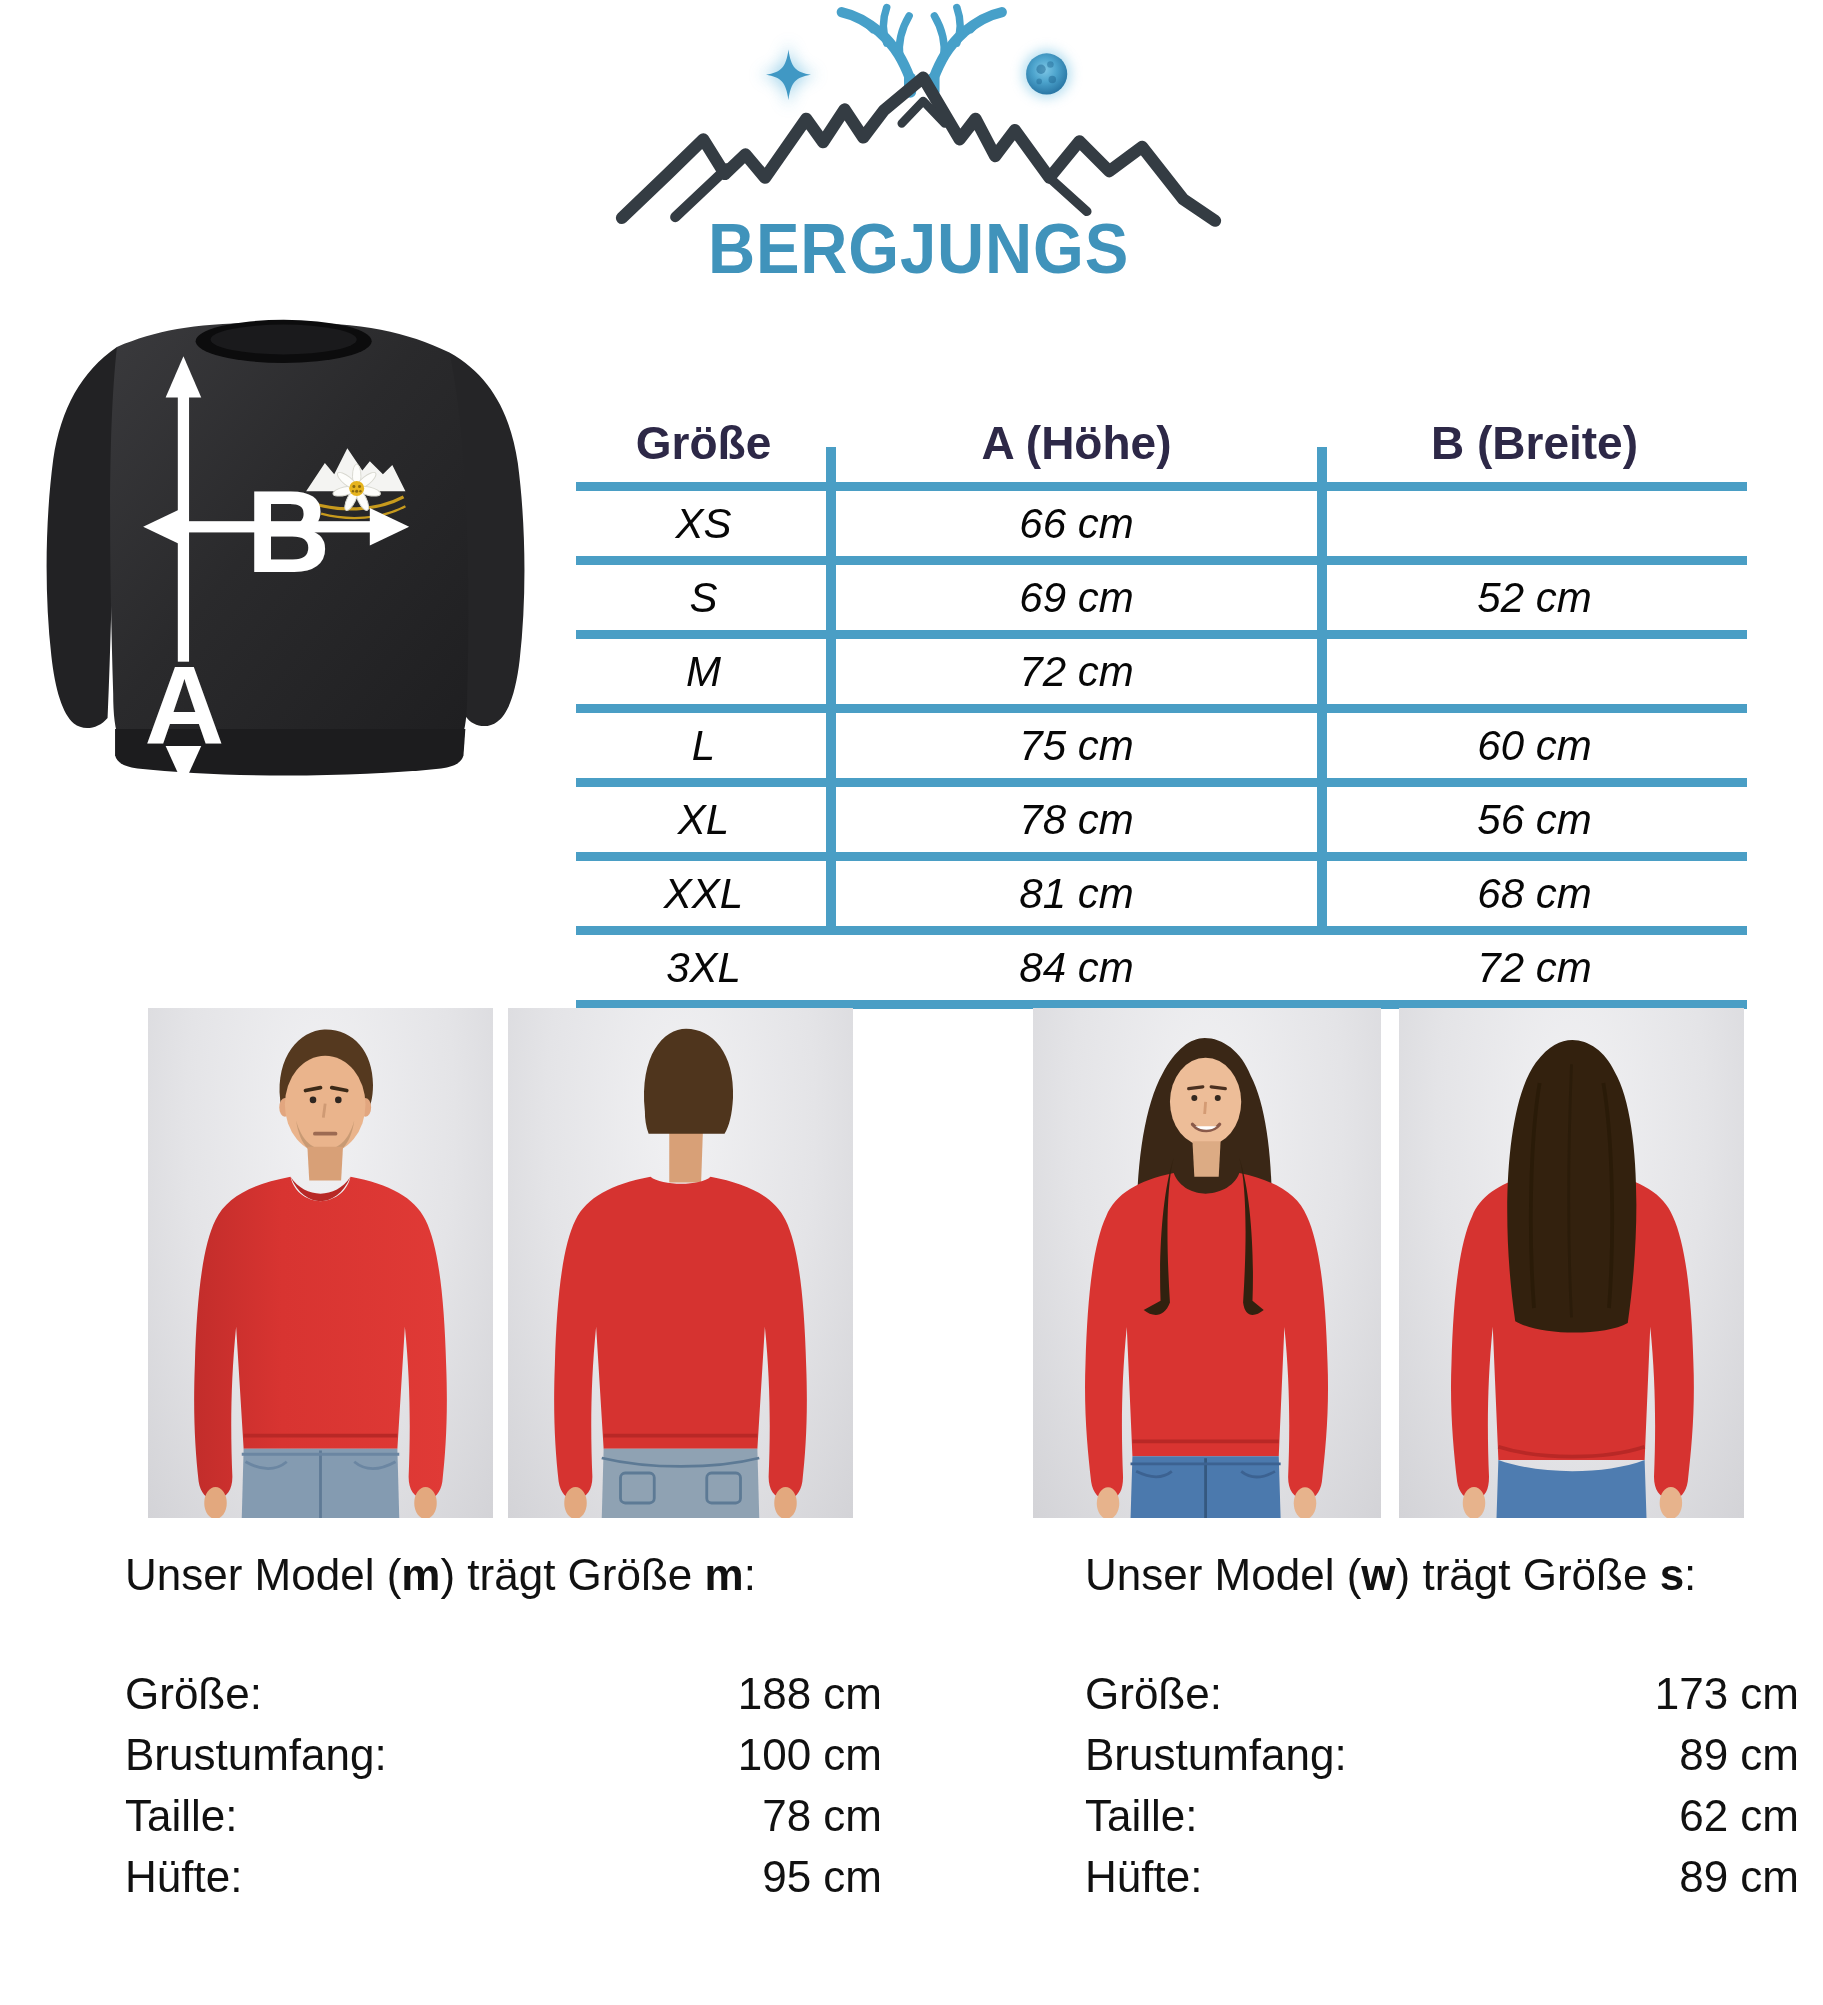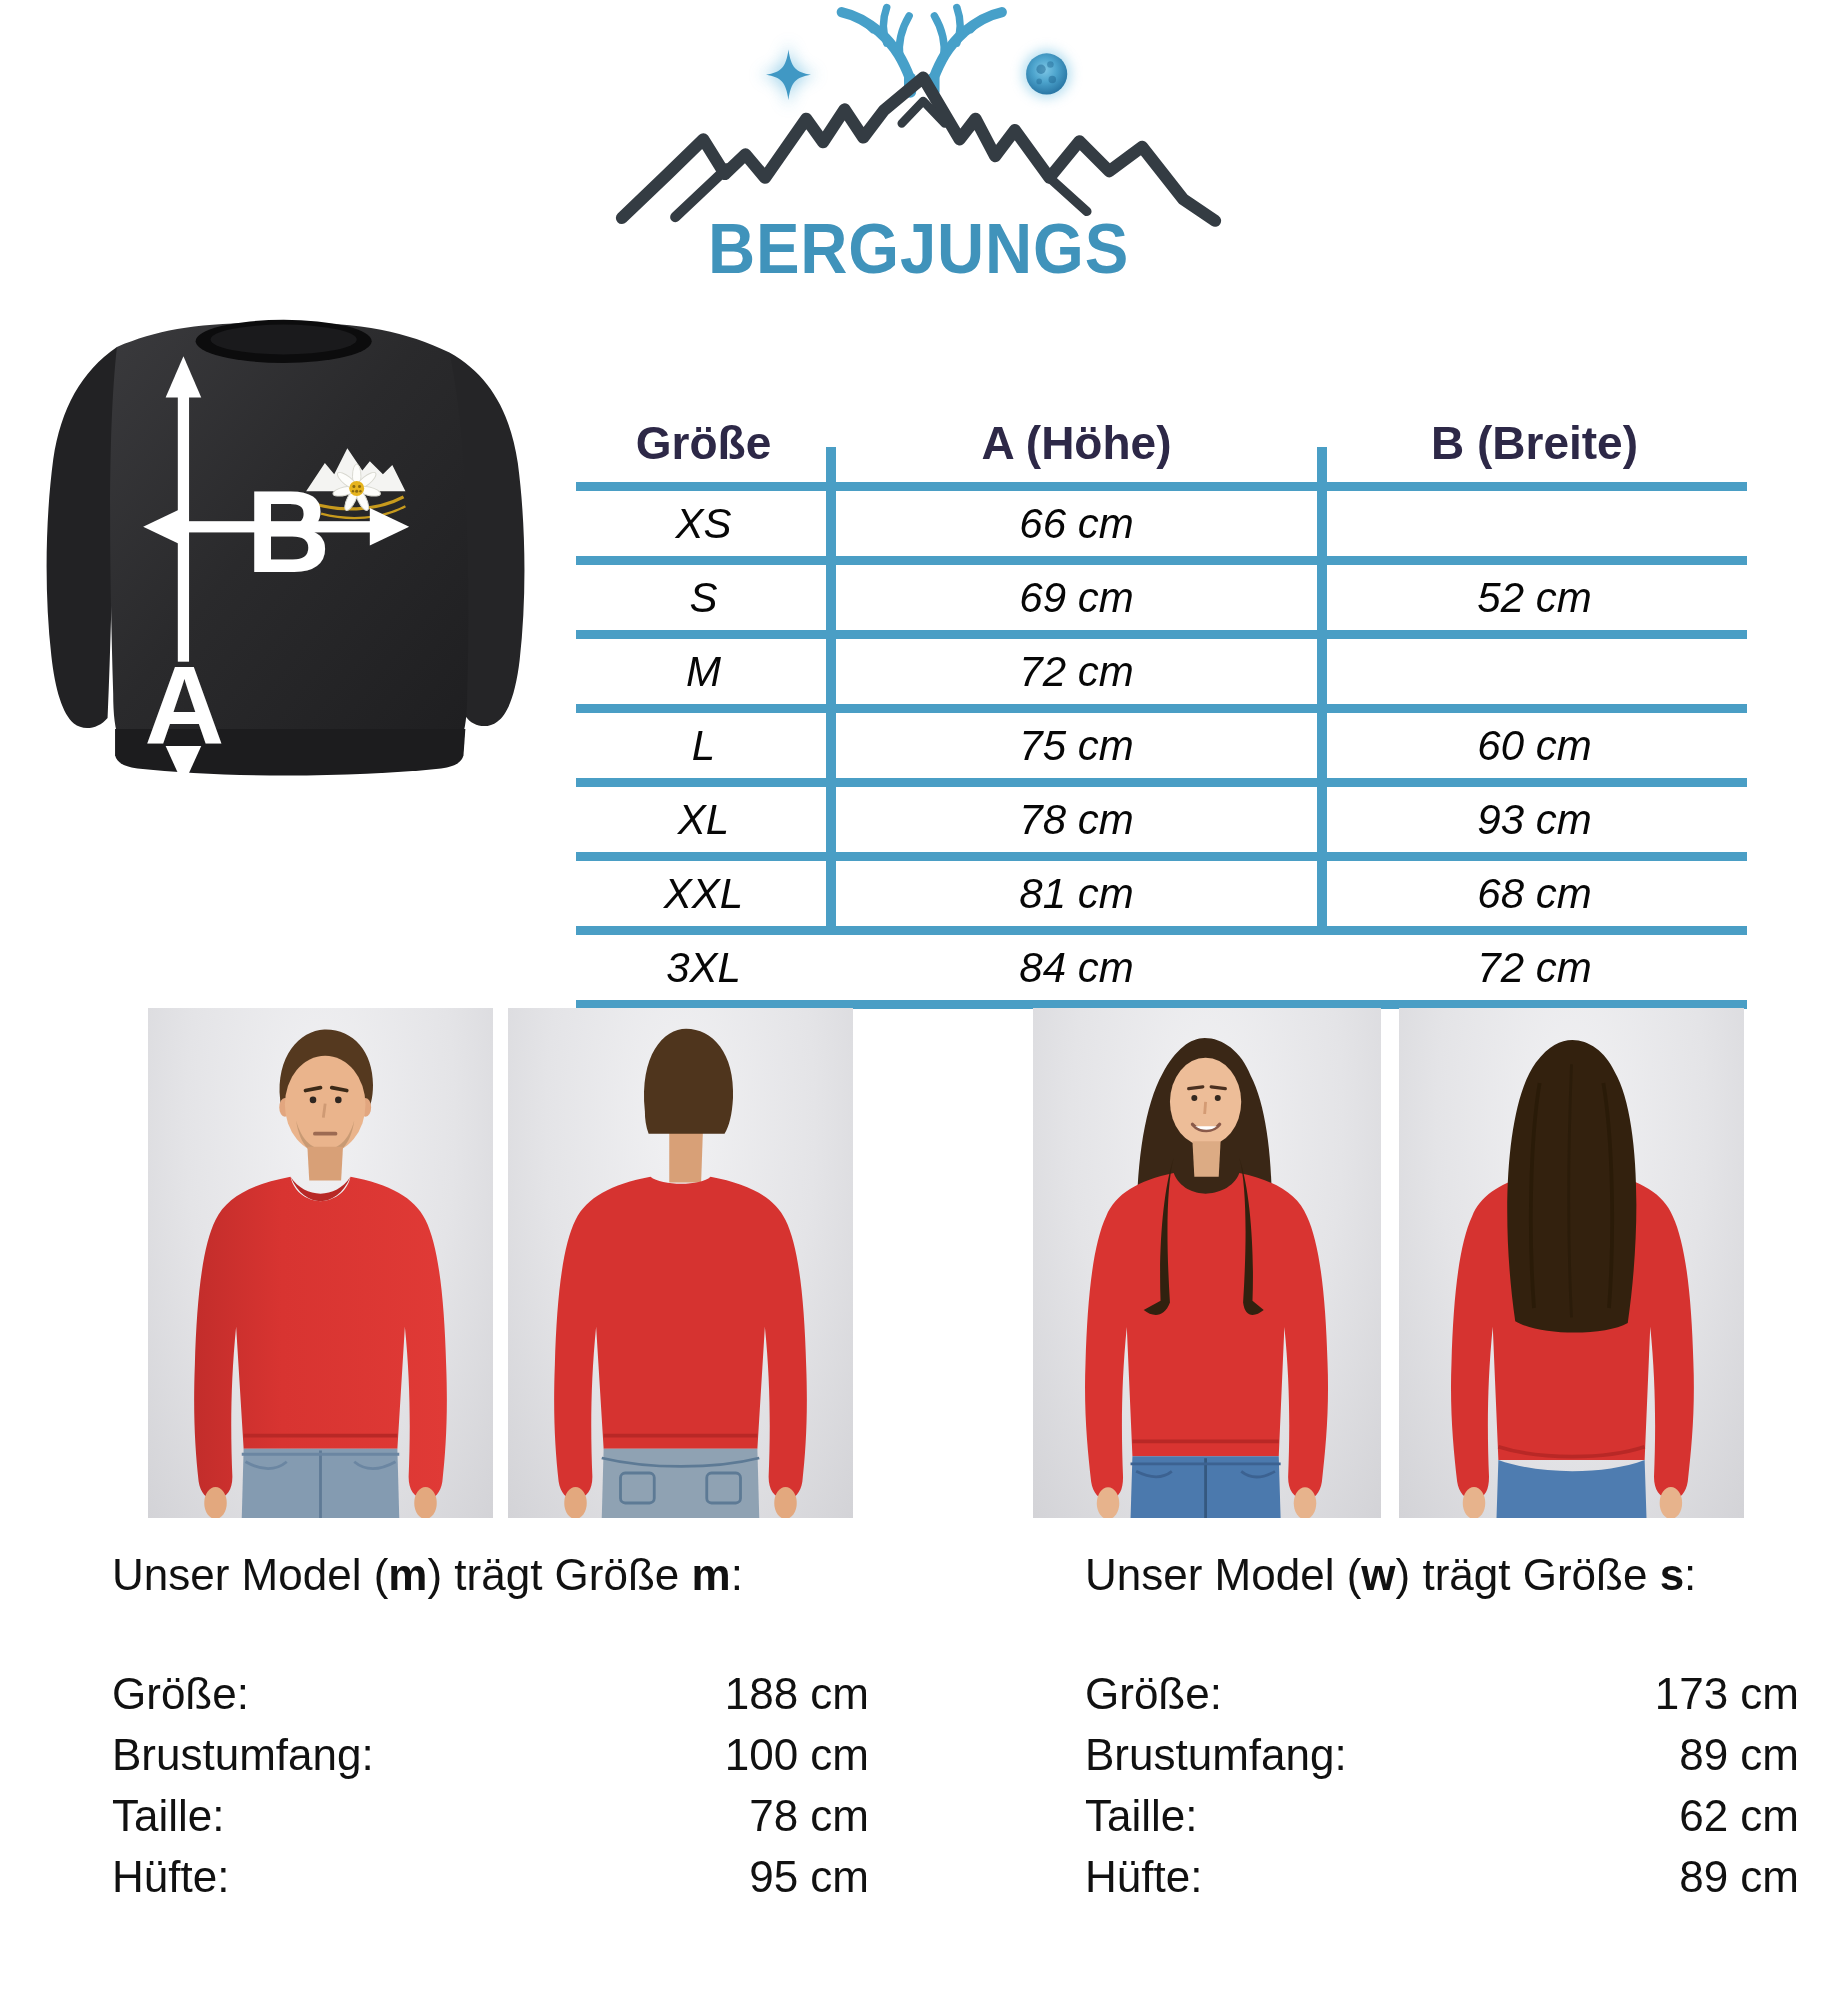--- a/index.html
+++ b/index.html
@@ -22,21 +22,21 @@
   .tcell{display:flex;align-items:center;justify-content:center;font-size:42px;color:#070707;font-style:italic;}
   .vsep{position:absolute;width:10.3px;background:var(--table-line,#4a9ec5);top:37px;height:487px;}
   .vsep.s1{left:250px;} .vsep.s2{left:741px;}
   
   .photo{position:absolute;top:1008px;height:510px;width:345px;
          background:radial-gradient(ellipse at 50% 22%, #f1f1f3 0%, #e4e4e7 55%, #d3d3d7 100%);}
   .photo svg{position:absolute;inset:0;}
   .p1{left:148px;} .p2{left:508px;} .p3{left:1033px;width:348px;} .p4{left:1399px;}
   
   .model-block{position:absolute;top:1535px;}
-  .mb-left{left:112px;width:757px;}
+  .mb-left{left:125px;width:757px;}
   .mb-right{left:1085px;width:714px;}
   .model-title{font-size:44px;padding-top:15px;white-space:nowrap;}
   .model-title b{font-weight:bold;}
   .mlist{margin-top:67px;display:flex;flex-direction:column;gap:8px;}
   .mrow{display:flex;justify-content:space-between;line-height:53px;font-size:44px;}
   .mrow .mlabel{text-align:left;} .mrow .mvalue{text-align:right;}
 </style>
 </head>
 <body>
 
@@ -167,21 +167,21 @@
           <div class="tcell">72 cm</div>
         </div>
         <div class="trow">
           <div class="tcell">L</div>
           <div class="tcell">75 cm</div>
           <div class="tcell">60 cm</div>
         </div>
         <div class="trow">
           <div class="tcell">XL</div>
           <div class="tcell">78 cm</div>
-          <div class="tcell">93 cm</div>
+          <div class="tcell">56 cm</div>
         </div>
         <div class="trow">
           <div class="tcell">XXL</div>
           <div class="tcell">81 cm</div>
           <div class="tcell">68 cm</div>
         </div>
         <div class="trow">
           <div class="tcell">3XL</div>
           <div class="tcell">84 cm</div>
           <div class="tcell">72 cm</div>

